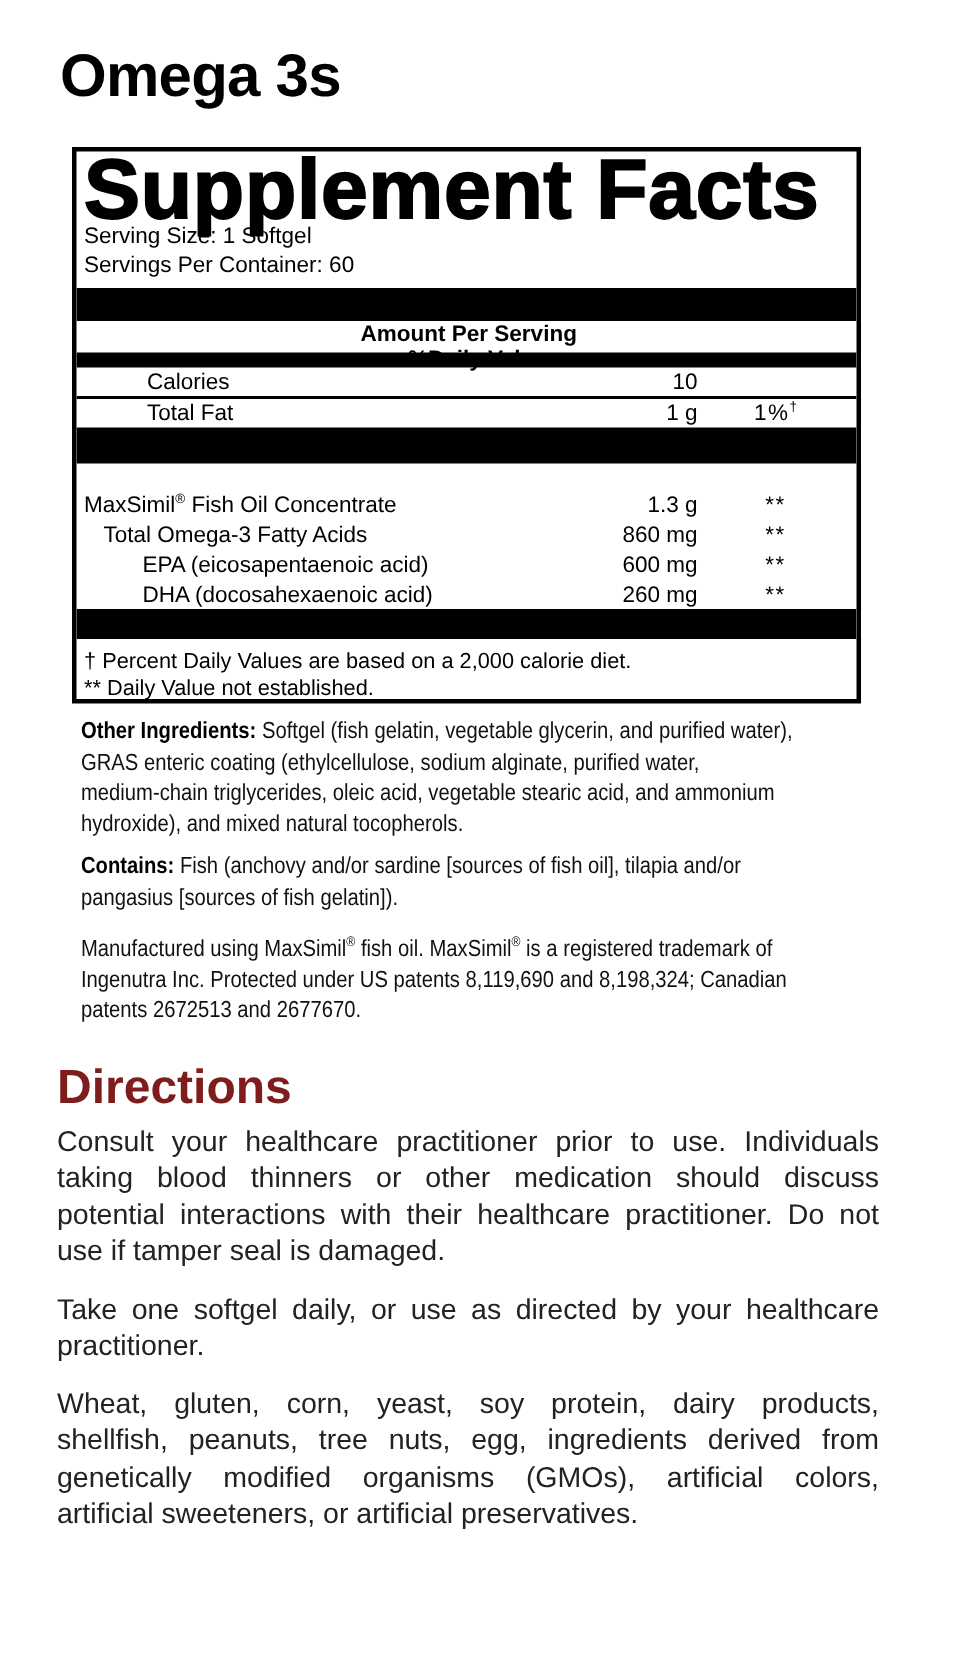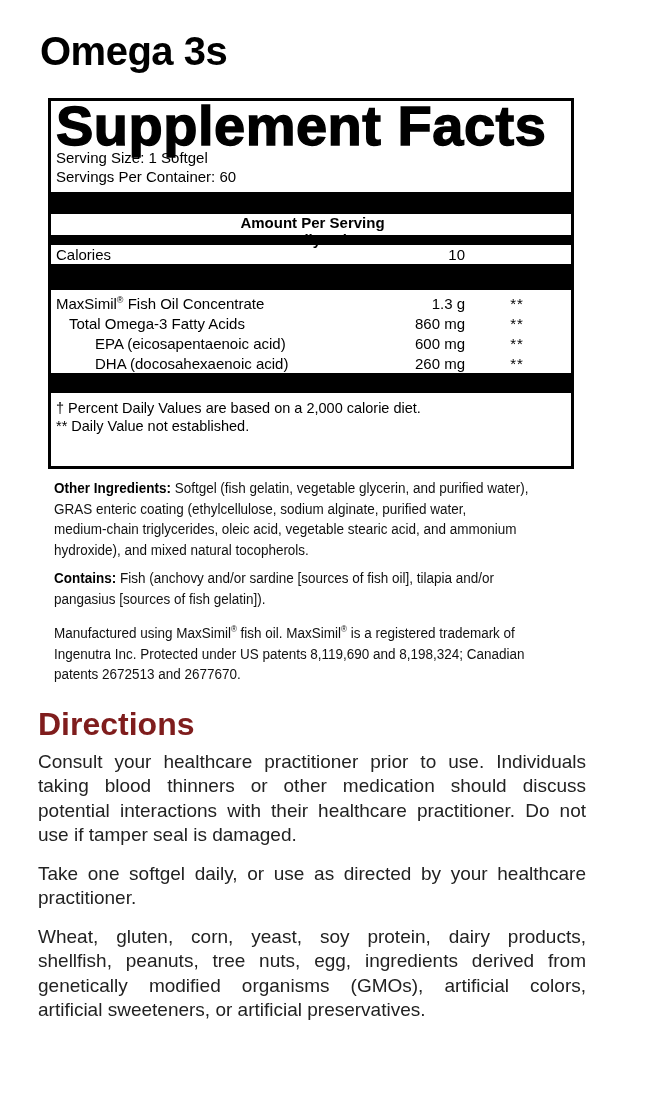--- a/index.html
+++ b/index.html
@@ -31,22 +31,22 @@
     font-size:15px; font-weight:bold;flex-direction:column;
   }
   .sf-colhead .amt-h { flex:1; text-align:right; white-space:nowrap; }
   .sf-colhead .dv-h { width:104px; text-align:right; white-space:nowrap; }
   .sf-row { display:flex; align-items:center; height:20px; padding:0 2px 0 5px; font-size:15px; }
   .sf-row .nm { white-space:nowrap; }
   .sf-row .ind1 { padding-left:13px; }
   .sf-row .ind2 { padding-left:39px; }
   .sf-row .amt { flex:1; text-align:right; white-space:nowrap; }
   .sf-row .dv { width:104px; text-align:center; letter-spacing:1px; white-space:nowrap; }
-  #calorie-rows .sf-row { height:19px; }
-  #nutrient-rows { margin-top:3px; }
+  #calorie-rows .sf-row { height:19px;margin-left:42px; }
+  #nutrient-rows { margin-top:17px; }
   .hr { height:2px; background:#000; }
   .sf-foot { margin:6px 0 0 5px; font-size:14.5px; line-height:18px; }
   sup { font-size:60%; vertical-align:super; line-height:0; letter-spacing:0; }
   
   .smallpara {
     width:640px; font-size:15.5px; line-height:20.5px; color:#111;
     transform:scaleX(0.87); transform-origin:0 0; white-space:nowrap;
   }
   .smallpara b { color:#000; }
   #other-ingredients { margin:9px 0 0 54px; }
@@ -81,20 +81,25 @@
 
     <div class="bar b2"></div>
 
     <div id="calorie-rows" class="supify">
         <div class="sf-row">
           <span class="nm">Calories</span>
           <span class="amt">10</span>
           <span class="dv"></span>
         </div>
         <div class="hr"></div>
+        <div class="sf-row">
+          <span class="nm">Total Fat</span>
+          <span class="amt">1 g</span>
+          <span class="dv">1%<sup>†</sup></span>
+        </div>
       </div>
 
     <div class="bar b3"></div>
 
     <div id="nutrient-rows" class="supify">
         <div class="sf-row">
           <span class="nm">MaxSimil<sup>®</sup> Fish Oil Concentrate</span>
           <span class="amt">1.3 g</span>
           <span class="dv">**</span>
         </div>

